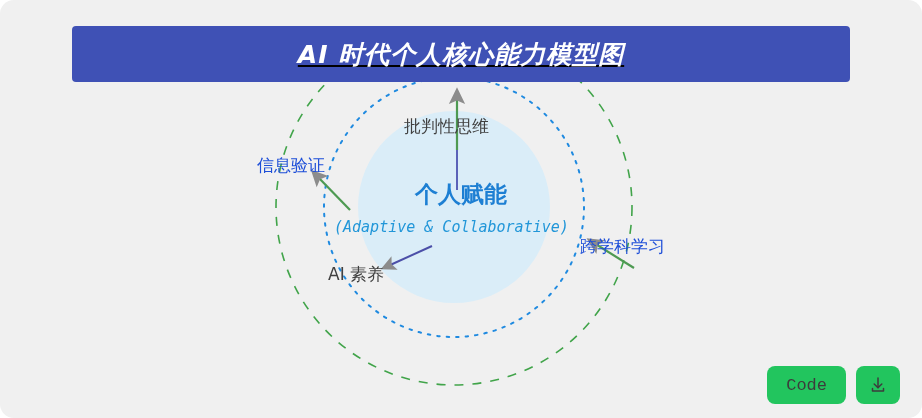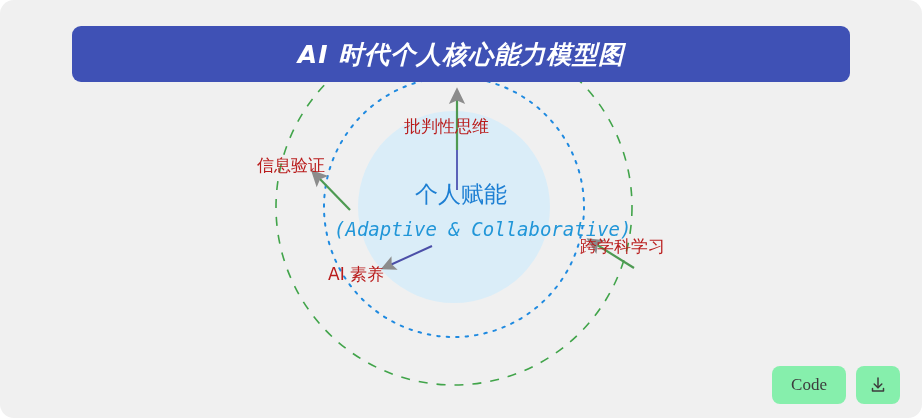--- a/index.html
+++ b/index.html
@@ -36,78 +36,79 @@
     display: block;
   }
   
   .title-banner {
     position: absolute;
     left: 72px;
     top: 26px;
     width: 778px;
     height: 56px;
     background: #3f51b5;
-    border-radius: 9px;
+    border-radius: 4px;
     display: flex;
     align-items: center;
     justify-content: center;
     z-index: 5;
+    text-decoration: underline;
   }
   .title-text {
     color: #ffffff;
     font-size: 25px;
     font-weight: bold;
     font-style: italic;
     letter-spacing: 1px;
     font-family: "DejaVu Sans", "Liberation Sans", sans-serif;
     white-space: nowrap;
   }
   
   .lbl {
     position: absolute;
     white-space: nowrap;
     font-family: "DejaVu Sans", "Liberation Sans", sans-serif;
     line-height: 1;
   }
   .lbl-core {
     font-size: 23px;
-    font-weight: normal;
+    font-weight: bold;
     color: #1d7fd3;
   }
   .lbl-core-sub {
-    font-size: 19px;
+    font-size: 15px;
     font-style: italic;
     color: #2196d8;
     font-family: "DejaVu Sans Mono", "Liberation Mono", monospace;
   }
   .lbl-green {
     font-size: 17px;
-    color: #b91c1c;
+    color: #1d4ed8;
   }
   .lbl-purple {
     font-size: 17px;
-    color: #b91c1c;
+    color: #404040;
   }
   
   .controls {
     position: absolute;
     right: 22px;
     bottom: 14px;
     display: flex;
     align-items: center;
     gap: 10px;
     z-index: 6;
   }
   .btn {
-    background: #86efac;
+    background: #22c55e;
     border: none;
     border-radius: 8px;
     color: #3c3c3c;
     font-size: 17px;
-    font-family: Liberation Serif, serif;
+    font-family: Liberation Mono, monospace;
     cursor: pointer;
     display: flex;
     align-items: center;
     justify-content: center;
   }
   .btn-code {
     height: 38px;
     padding: 0 19px;
   }
   .btn-icon {

